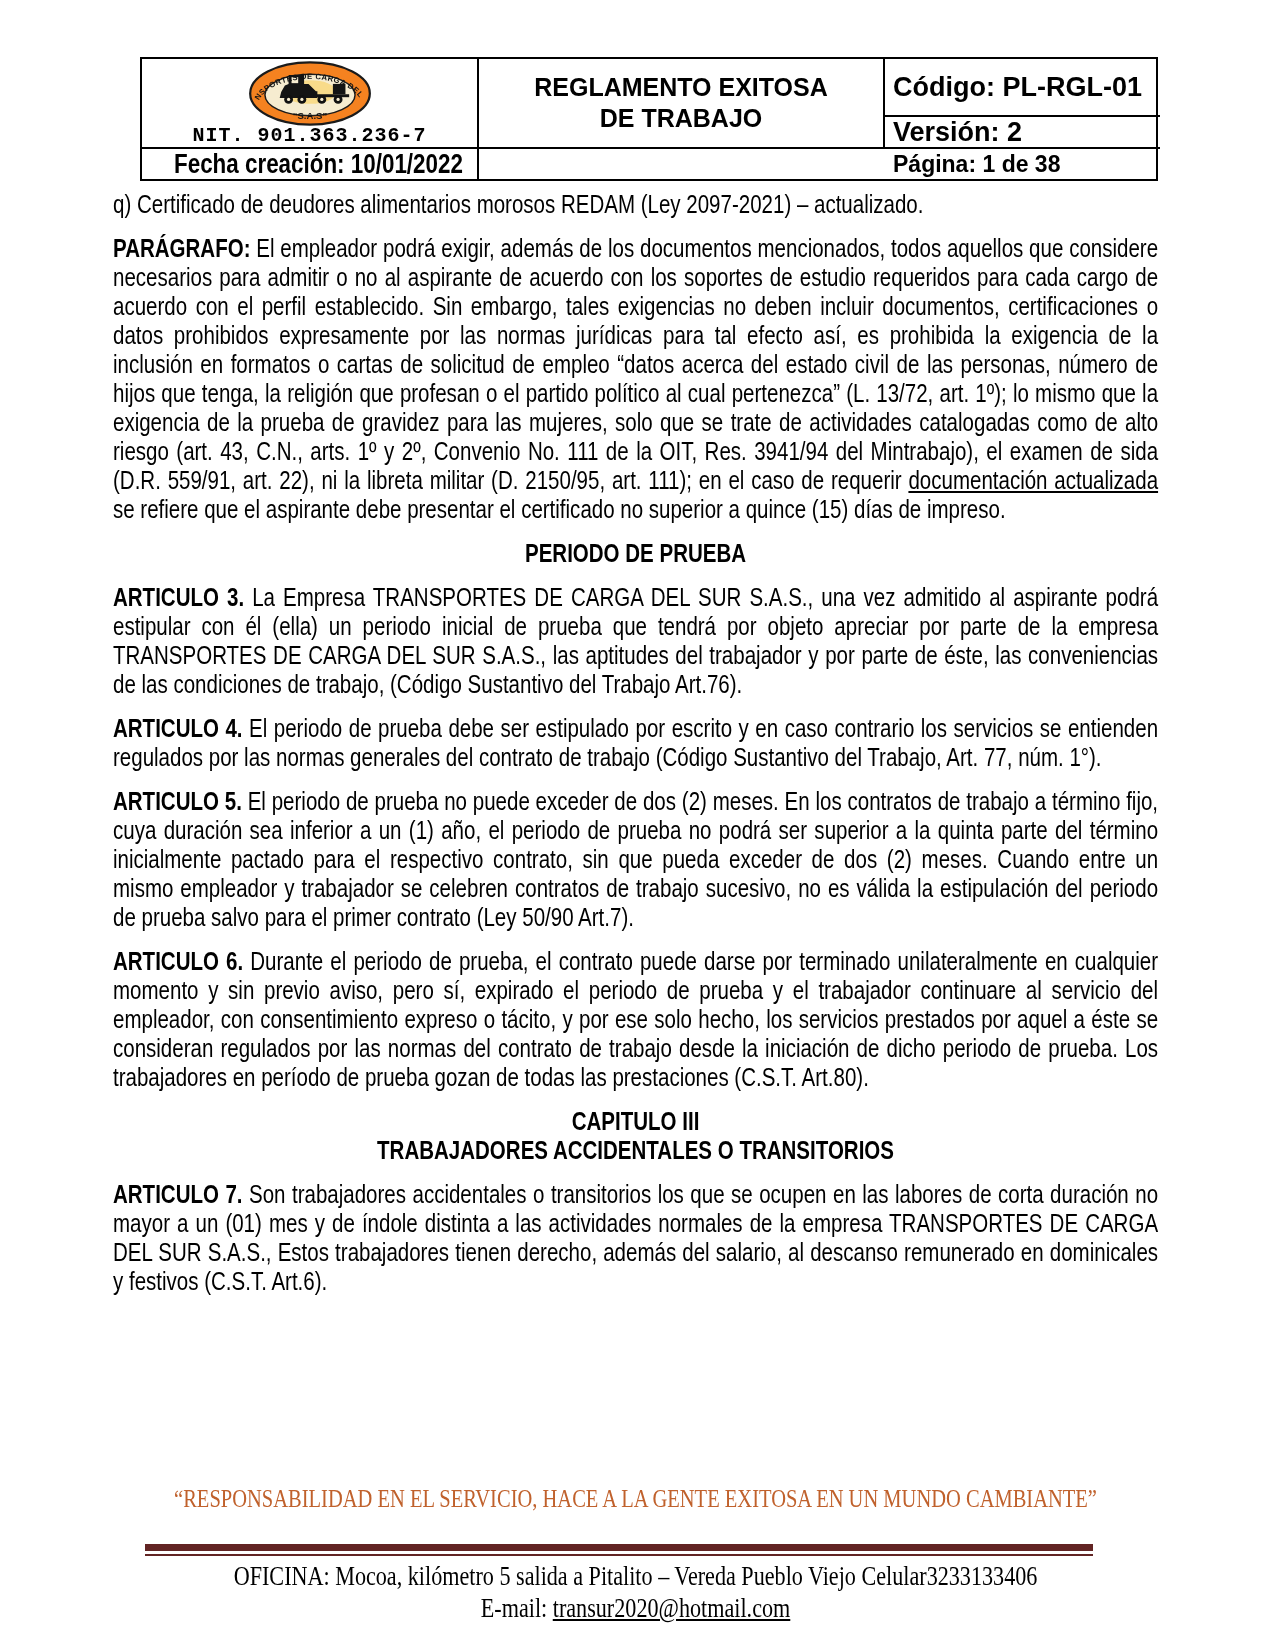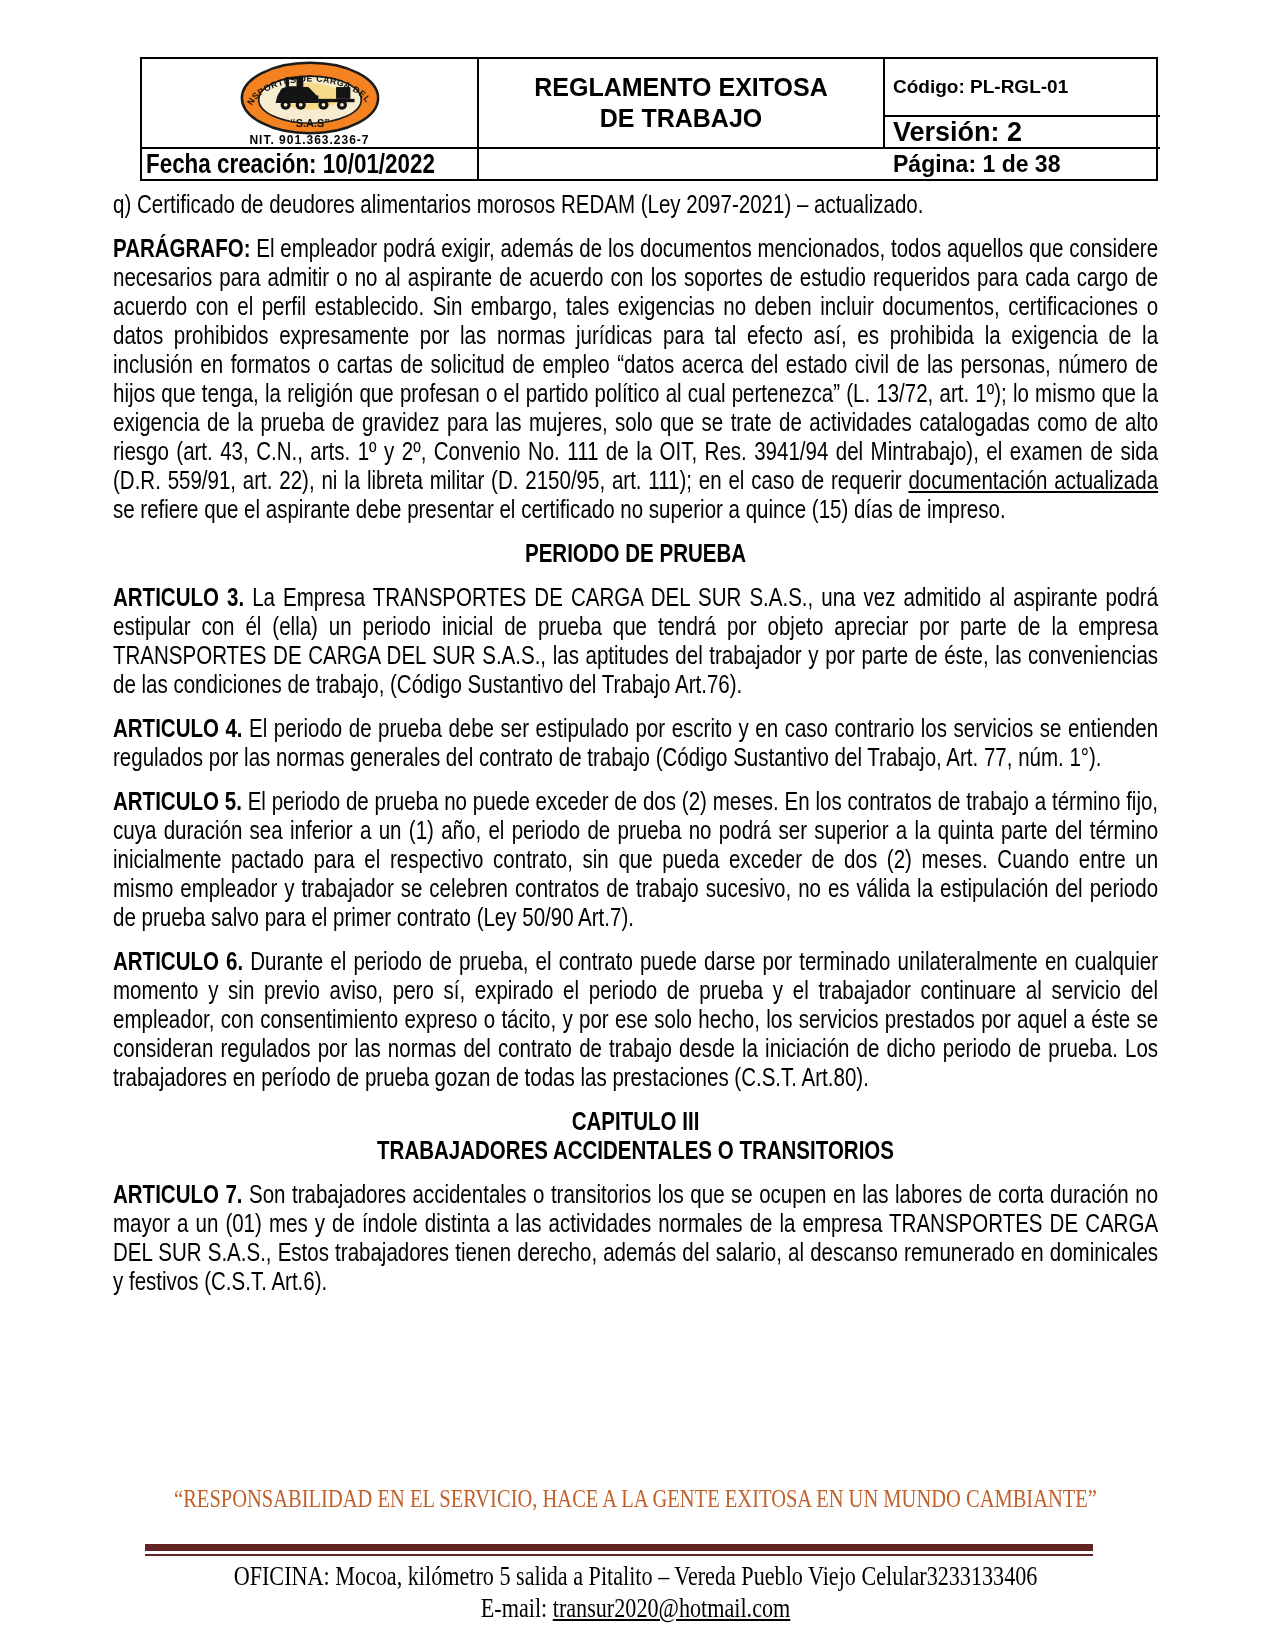--- a/index.html
+++ b/index.html
@@ -18,30 +18,30 @@
     background:#fff;
   }
   .header-table > div{box-sizing:border-box; overflow:hidden;}
   .cell-logo{grid-column:1; grid-row:1/3; border-right:2px solid #000; border-bottom:2px solid #000;
     display:flex; flex-direction:column; align-items:center; justify-content:flex-start; padding-top:2px;}
   .cell-title{grid-column:2; grid-row:1/3; border-right:2px solid #000; border-bottom:2px solid #000;
     display:flex; align-items:center; justify-content:center; text-align:center;
     font-weight:bold; font-size:25px; line-height:31px;}
   .cell-title span{display:block; max-width:330px;}
   .cell-code{grid-column:3; grid-row:1; border-bottom:2px solid #000; display:flex; align-items:center;
-    font-weight:bold; font-size:19px; padding-left:8px;}
+    font-weight:bold; font-size:27px; padding-left:8px;}
   .cell-version{grid-column:3; grid-row:2; border-bottom:2px solid #000; display:flex; 
     font-weight:bold; font-size:27px; padding-left:8px;}
   .cell-created{grid-column:1; grid-row:3; border-right:2px solid #000;}
   .cell-updated{grid-column:2; grid-row:3; border-right:2px solid #000;}
   .cell-page{grid-column:3; grid-row:3; display:flex; align-items:center;
     font-weight:bold; font-size:23px; padding-left:8px;}
-  .cell-created,.cell-updated{display:flex; align-items:center; font-weight:bold; font-size:28px;}
+  .cell-created,.cell-updated{display:flex; align-items:center; font-weight:bold; font-size:28px;margin-left:28px;}
   .condensed{display:inline-block; transform:scaleX(0.8); transform-origin:0 50%; white-space:nowrap; padding-left:5px;}
-  .nit{font-family:Liberation Sans, sans-serif; font-weight:bold; font-size:12px; letter-spacing:1px; margin-top:-2px;}
+  .nit{font-family:Liberation Mono, monospace; font-weight:bold; font-size:20px; letter-spacing:1px; margin-top:-2px;}
   
   .body-wrap{
     position:absolute; left:113px; top:190px; width:1274px;
     transform:scaleX(0.8203); transform-origin:0 0;
     font-size:25px; line-height:29px; text-align:justify;
   }
   .body-wrap p{margin:0 0 15px 0;}
   .body-wrap .head{text-align:center; font-weight:bold; margin:14px 0 15px 0;}
   .body-wrap .head2{text-align:center; font-weight:bold; margin:14px 0 15px 0;}
   .body-wrap b{font-weight:bold;}

